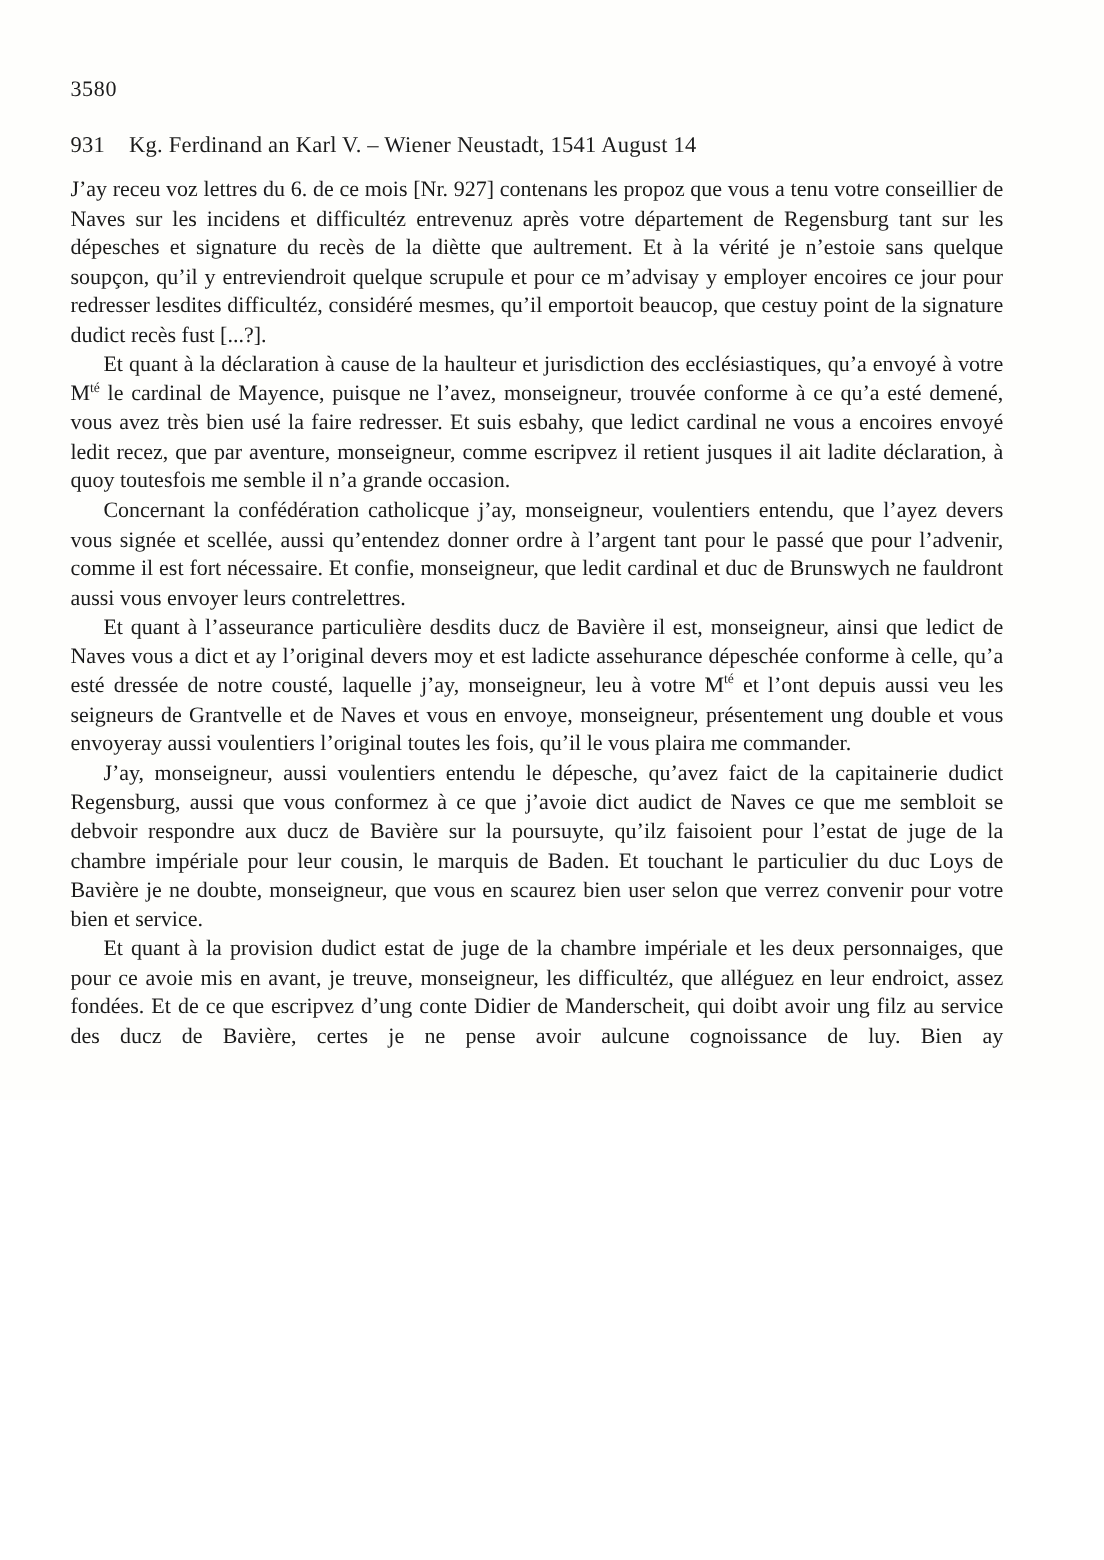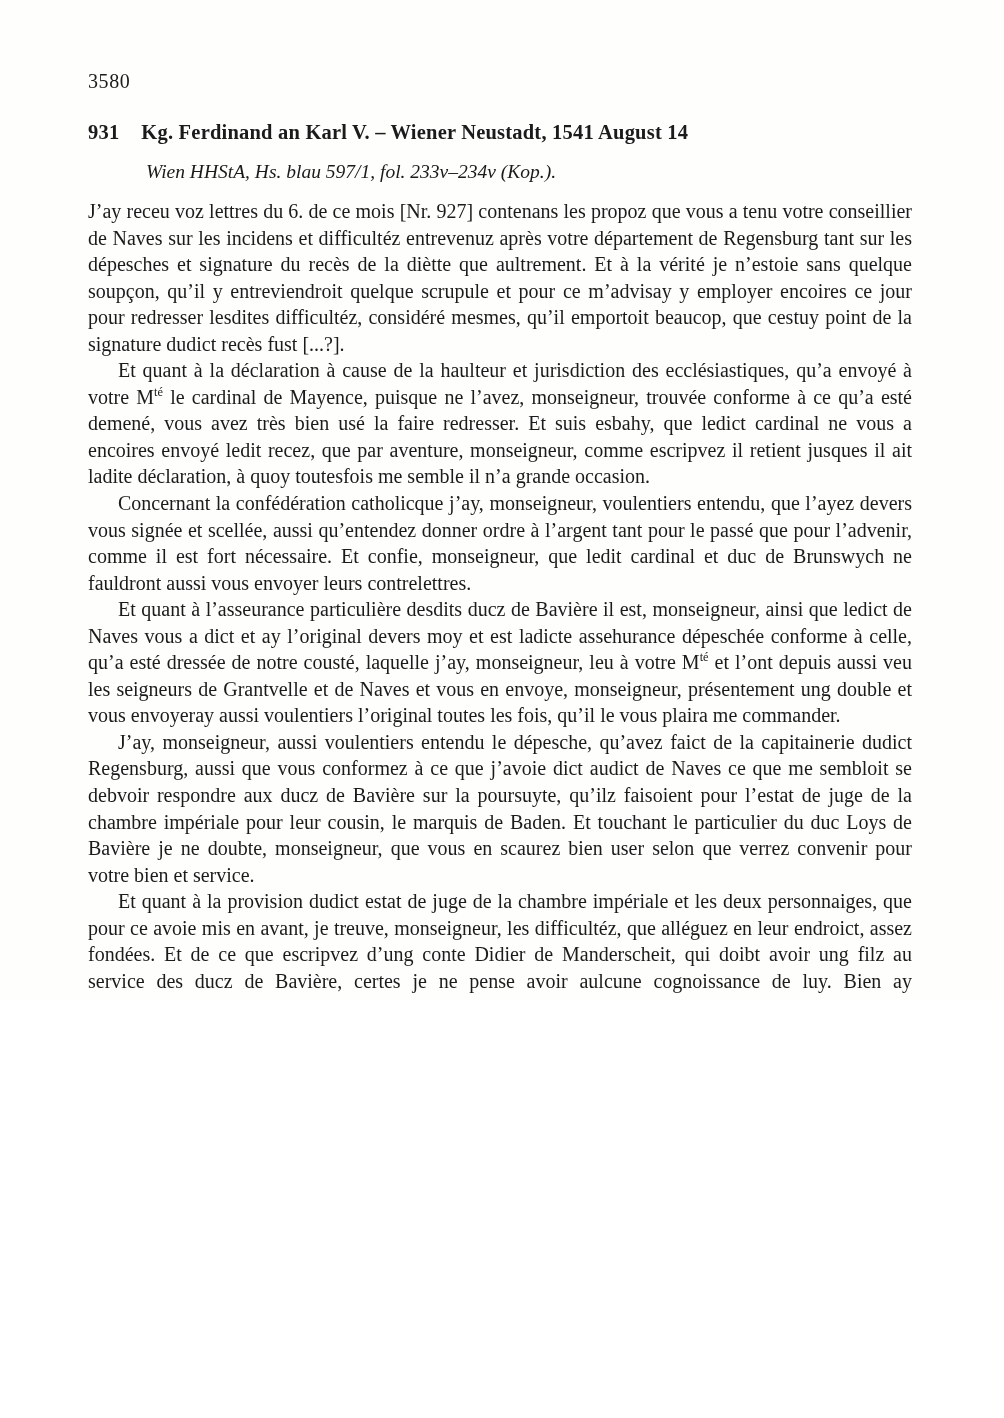--- a/index.html
+++ b/index.html
@@ -6,21 +6,21 @@
   body { background: #ffffff; }
 
   .page {
     position: relative;
     width: 1004px;
     height: 1000px;
     box-sizing: border-box;
     background: #fefefc;
     color: #1b1b1b;
     font-family: "Liberation Serif", "DejaVu Serif", serif;
-    padding: 70px 92px 0 88px;
+    padding: 70px 92px 0 64px;
     overflow: hidden;
   }
 
   .pagehead {
     position: relative;
     height: 28px;
     font-size: 20px;
   }
   .pagenum {
     position: absolute;
@@ -30,21 +30,21 @@
   .runhead {
     position: absolute;
     left: 0; right: 0; top: 1px;
     text-align: center;
     font-size: 19.5px;
   }
 
   .entry-heading {
     margin: 23px 0 0 0;
     font-size: 20.5px;
-    font-weight: bold;
+    font-weight: normal;
     letter-spacing: 0.2px;
   }
   .entry-num { margin-right: 22px; }
 
   .source {
     margin: 17px 0 0 58px;
     font-style: italic;
     font-size: 19.5px;
   }
 
@@ -72,21 +72,20 @@
 <div class="page">
 
   <div class="pagehead">
     <span class="pagenum">3580</span>
   </div>
 
   <h1 class="entry-heading">
     <span class="entry-num">931</span><span class="entry-title">Kg. Ferdinand an Karl V. – Wiener Neustadt, 1541 August 14</span>
   </h1>
 
-  <p class="source">Wien HHStA, Hs. blau 597/1, fol. 233v–234v (Kop.).</p>
 
   <div class="body">
       <p class=""><span>J’ay receu voz lettres du 6. de ce mois </span><span class="it">[Nr. 927]</span><span> contenans les propoz que vous a tenu votre conseillier de Naves sur les incidens et difficultéz entrevenuz après votre département de Regensburg tant sur les dépesches et signature du recès de la diètte que aultrement. Et à la vérité je n’estoie sans quelque soupçon, qu’il y entreviendroit quelque scrupule et pour ce m’advisay y employer encoires ce jour pour redresser lesdites difficultéz, considéré mesmes, qu’il emportoit beaucop, que cestuy point de la signature dudict recès fust </span><span class="it">[...?]</span><span>.</span></p>
       <p class="indent"><span>Et quant à la déclaration à cause de la haulteur et jurisdiction des ecclésiastiques, qu’a envoyé à votre M</span><span class="sup">té</span><span> le cardinal de Mayence, puisque ne l’avez, monseigneur, trouvée conforme à ce qu’a esté demené, vous avez très bien usé la faire redresser. Et suis esbahy, que ledict cardinal ne vous a encoires envoyé ledit recez, que par aventure, monseigneur, comme escripvez il retient jusques il ait ladite déclaration, à quoy toutesfois me semble il n’a grande occasion.</span></p>
       <p class="indent"><span>Concernant la confédération catholicque j’ay, monseigneur, voulentiers entendu, que l’ayez devers vous signée et scellée, aussi qu’entendez donner ordre à l’argent tant pour le passé que pour l’advenir, comme il est fort nécessaire. Et confie, monseigneur, que ledit cardinal et duc de Brunswych ne fauldront aussi vous envoyer leurs contrelettres.</span></p>
       <p class="indent"><span>Et quant à l’asseurance particulière desdits ducz de Bavière il est, monseigneur, ainsi que ledict de Naves vous a dict et ay l’original devers moy et est ladicte assehurance dépeschée conforme à celle, qu’a esté dressée de notre cousté, laquelle j’ay, monseigneur, leu à votre M</span><span class="sup">té</span><span> et l’ont depuis aussi veu les seigneurs de Grantvelle et de Naves et vous en envoye, monseigneur, présentement ung double et vous envoyeray aussi voulentiers l’original toutes les fois, qu’il le vous plaira me commander.</span></p>
       <p class="indent"><span>J’ay, monseigneur, aussi voulentiers entendu le dépesche, qu’avez faict de la capitainerie dudict Regensburg, aussi que vous conformez à ce que j’avoie dict audict de Naves ce que me sembloit se debvoir respondre aux ducz de Bavière sur la poursuyte, qu’ilz faisoient pour l’estat de juge de la chambre impériale pour leur cousin, le marquis de Baden. Et touchant le particulier du duc Loys de Bavière je ne doubte, monseigneur, que vous en scaurez bien user selon que verrez convenir pour votre bien et service.</span></p>
       <p class="indent continues"><span>Et quant à la provision dudict estat de juge de la chambre impériale et les deux personnaiges, que pour ce avoie mis en avant, je treuve, monseigneur, les difficultéz, que alléguez en leur endroict, assez fondées. Et de ce que escripvez d’ung conte Didier de Manderscheit, qui doibt avoir ung filz au service des ducz de Bavière, certes je ne pense avoir aulcune cognoissance de luy. Bien ay</span></p>
     </div>
 

